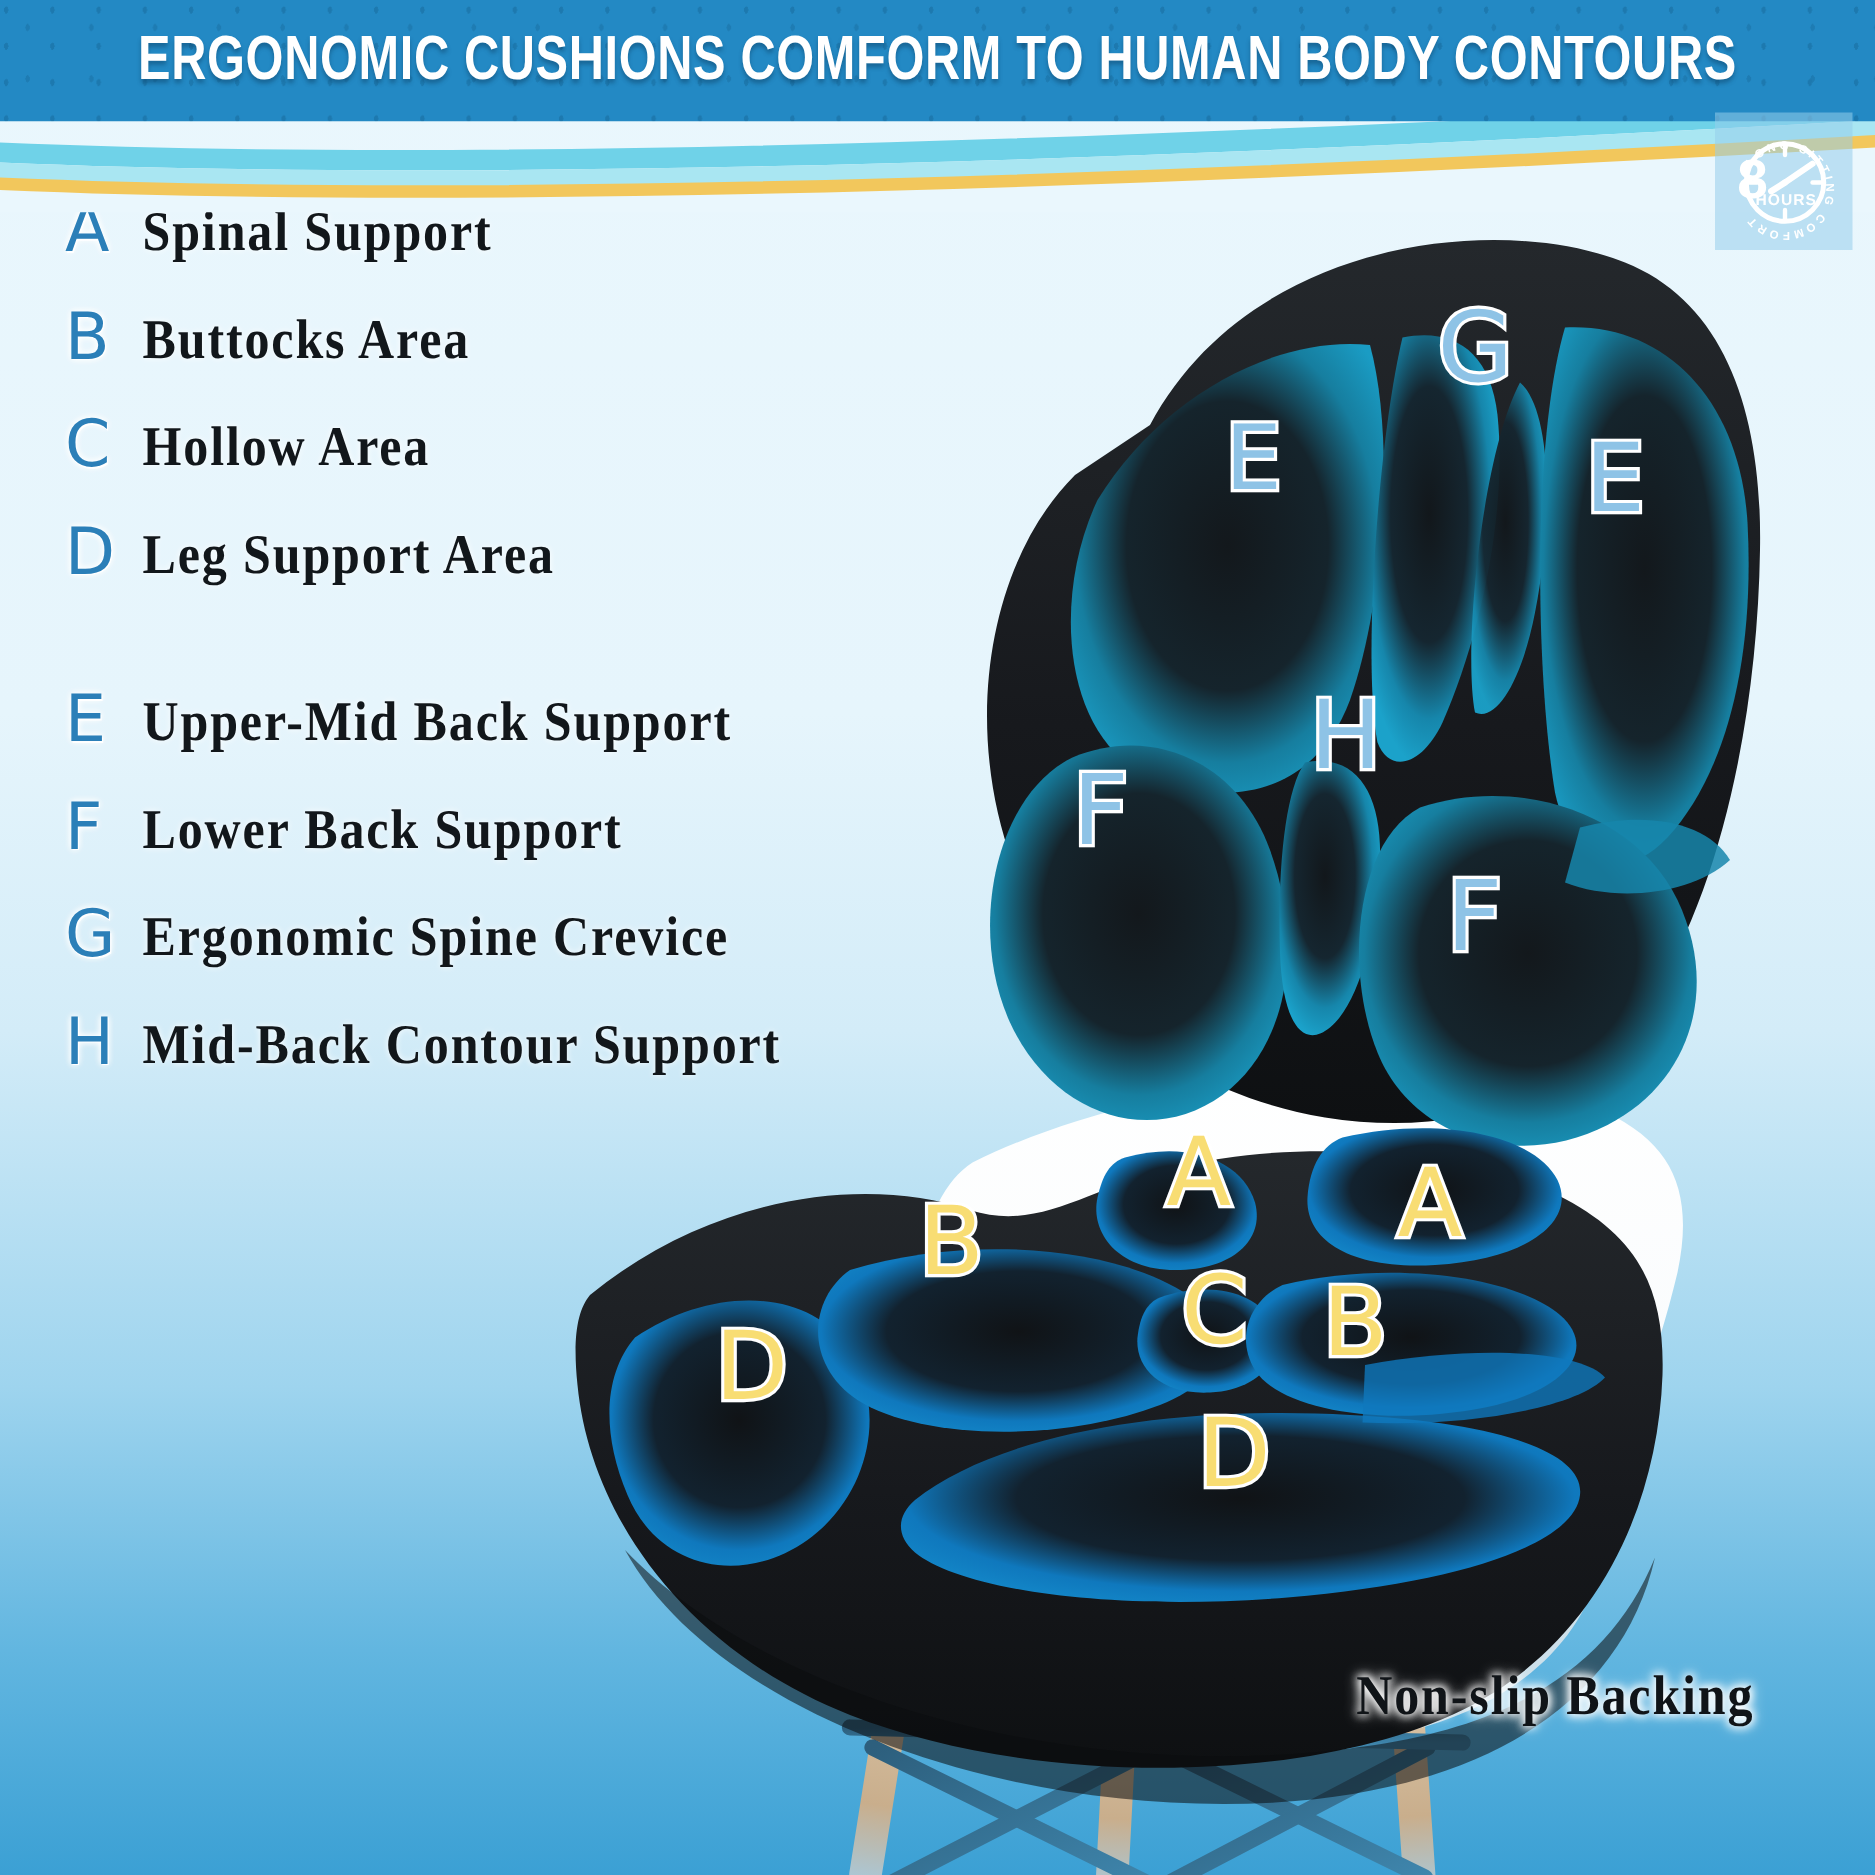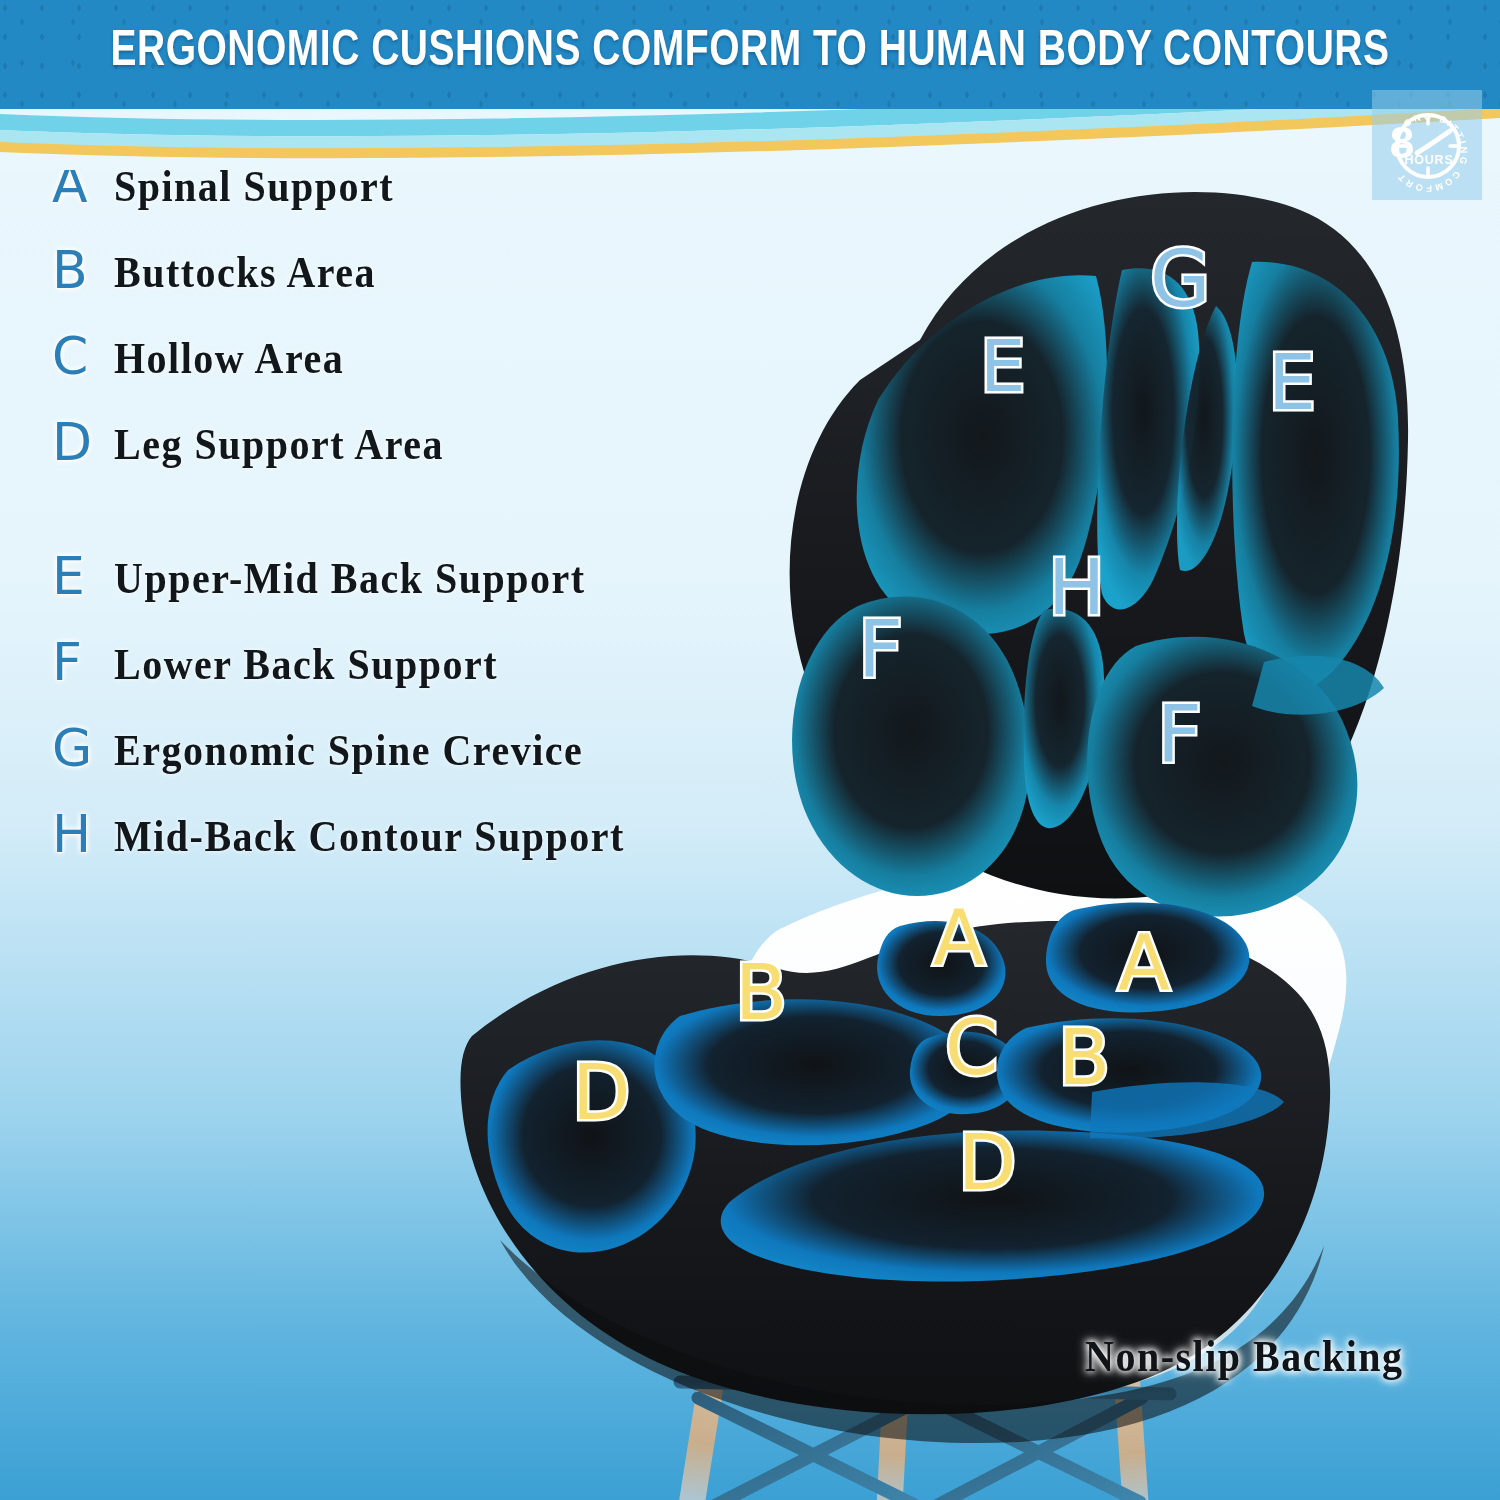--- a/index.html
+++ b/index.html
@@ -5,21 +5,21 @@
   html,body{margin:0;padding:0;}
   body{
     width:1500px;height:1500px;overflow:hidden;position:relative;
     font-family:"Liberation Sans",sans-serif;
     background:linear-gradient(180deg,#eaf7fd 0%,#e6f5fc 38%,#d3ecf8 55%,#9ed4ee 74%,#62b6e0 88%,#3ba0d4 100%);
   }
   .stage{position:absolute;inset:0;}
 
   
   .header{
-    position:absolute;left:0;top:0;width:1500px;height:109px;
+    position:absolute;left:0;top:0;width:1500px;height:97px;
     background:#2389c4;overflow:hidden;z-index:40;
   }
   .header .dots{
     position:absolute;inset:0;
     background-image:radial-gradient(ellipse 3px 5px at 5px 8px,#1c76ab 55%,transparent 60%);
     background-size:37px 29px;opacity:.85;
   }
   .header .dots2{
     position:absolute;inset:0;
     background-image:radial-gradient(ellipse 3px 5px at 22px 22px,#1c76ab 55%,transparent 60%);

